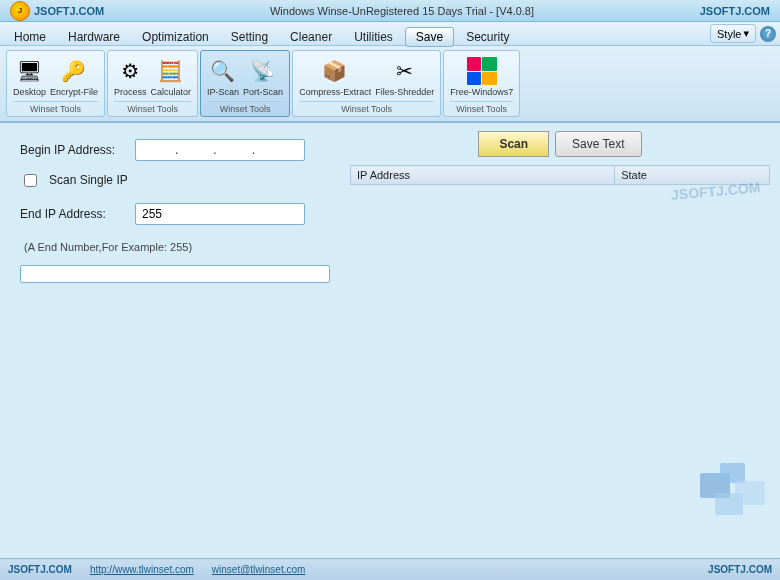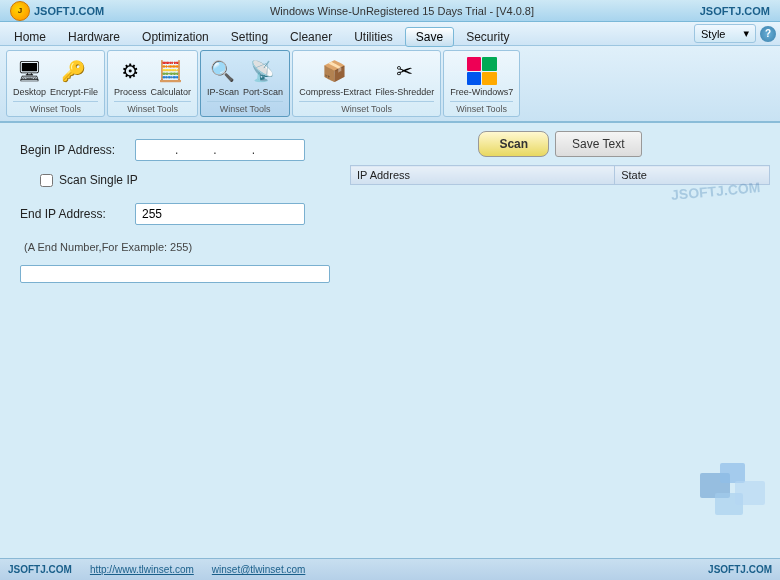--- a/index.html
+++ b/index.html
@@ -73,21 +73,21 @@
     }
     .style-btn {
       font-size: 11px;
       padding: 2px 6px;
       background: linear-gradient(to bottom, #f0f8ff, #d0e8f5);
       border: 1px solid #9cc5e0;
       border-radius: 3px;
       cursor: pointer;
       display: flex;
       align-items: center;
-      gap: 18px;
+      gap: 2px;
     }
     .help-btn {
       width: 16px;
       height: 16px;
       background: radial-gradient(circle, #6ab0d8, #3a7faa);
       border-radius: 50%;
       display: flex;
       align-items: center;
       justify-content: center;
       color: white;
@@ -197,23 +197,23 @@
       background: transparent;
     }
     .ip-dot {
       color: #333;
       font-size: 12px;
     }
 
     .checkbox-row {
       display: flex;
       align-items: center;
-      gap: 6px;
+      gap: 12px;
       margin-bottom: 16px;
-      margin-left: 20px;
+      margin-left: 4px;
     }
     .checkbox-row input[type="checkbox"] {
       width: 13px;
       height: 13px;
     }
     .checkbox-label {
       font-size: 12px;
       color: #222;
     }
 
@@ -258,21 +258,21 @@
       display: flex;
       gap: 6px;
       margin-bottom: 8px;
       justify-content: center;
     }
 
     .scan-btn {
       padding: 4px 20px;
       font-size: 12px;
       cursor: pointer;
-      border-radius: 8px;
+      border-radius: 0;
       border: 1px solid #999;
       background: linear-gradient(to bottom, #fff8d0, #e8d860);
       font-weight: bold;
       color: #333;
       height: 26px;
     }
 
     .excel-btn {
       padding: 4px 16px;
       font-size: 12px;

